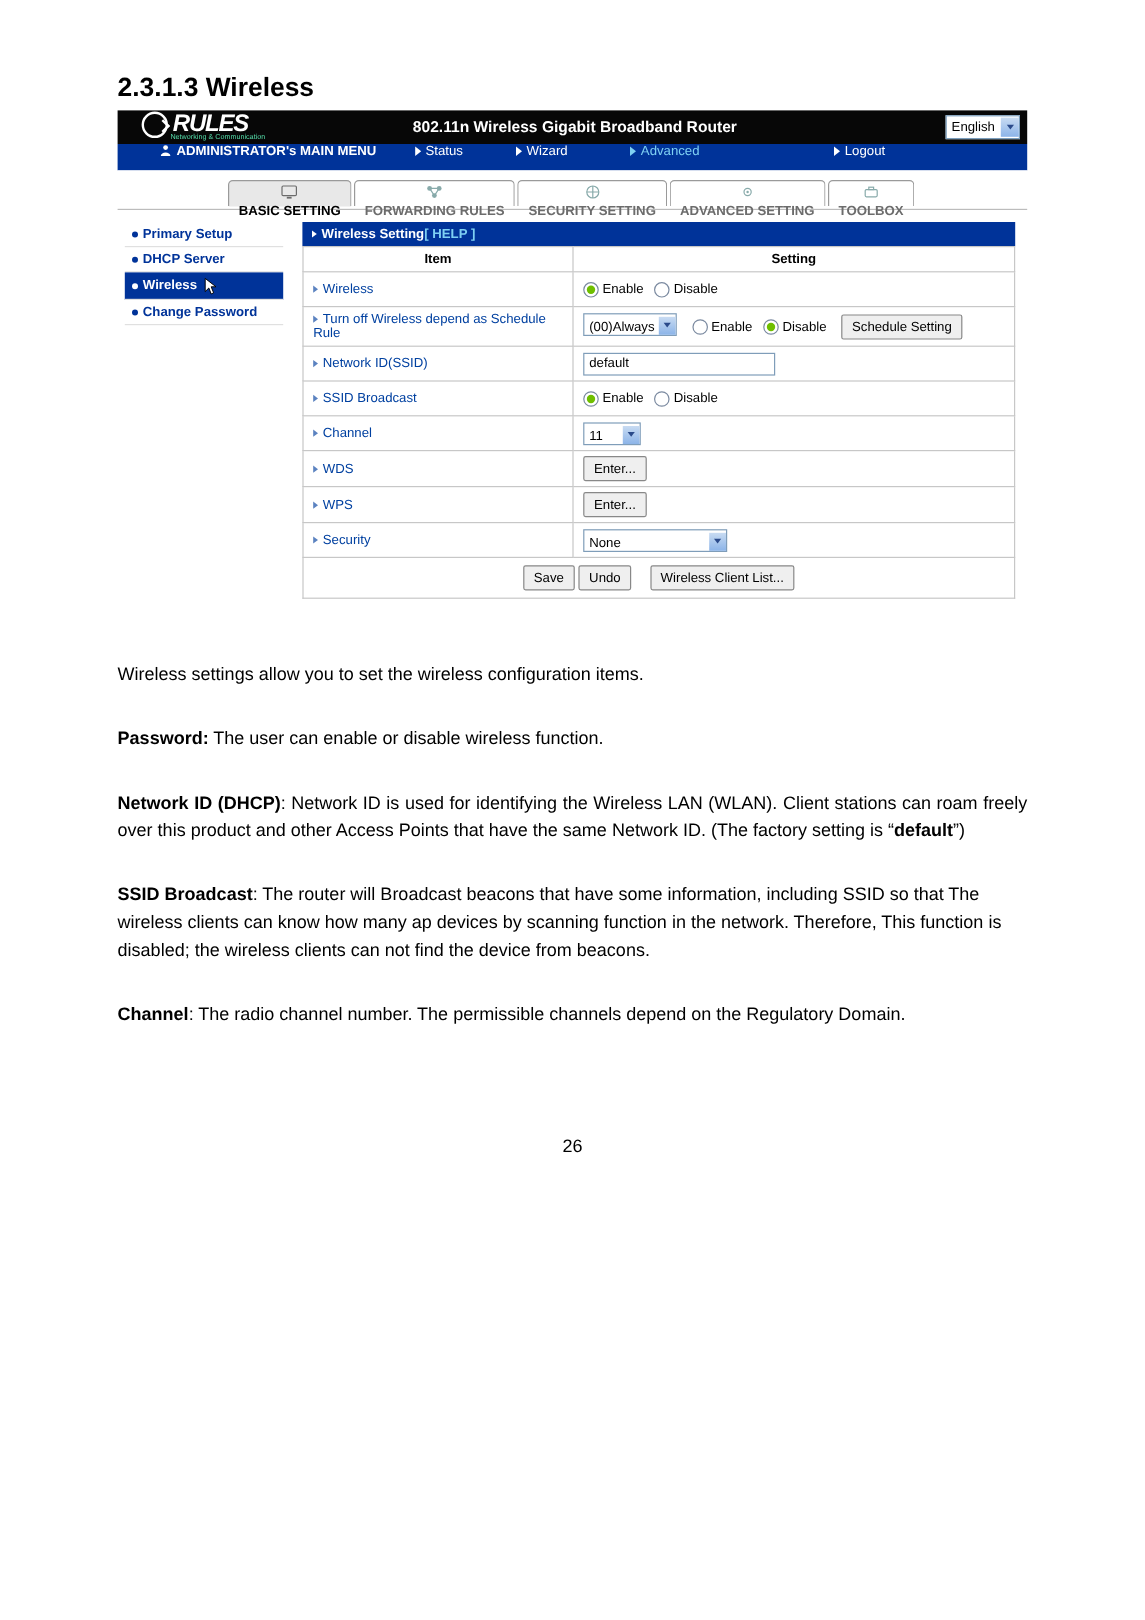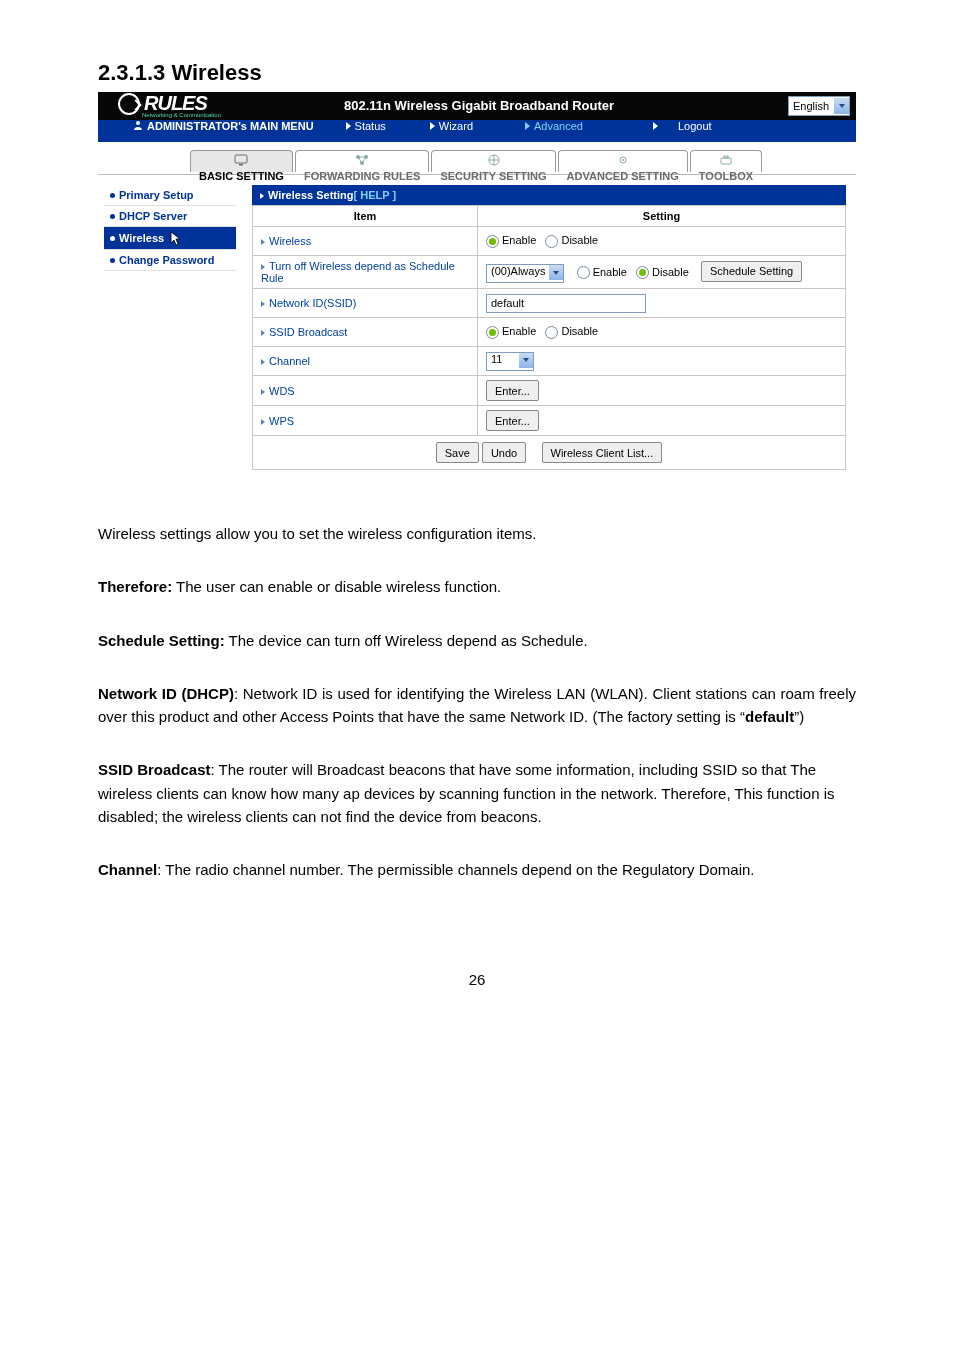--- a/index.html
+++ b/index.html
@@ -290,21 +290,21 @@
     font-size: 11px;
     display: inline-flex;
     align-items: center;
     cursor: pointer;
     border-radius: 2px;
   }
   .faux-select {
     border: 1px solid #7f9db9;
     height: 17px;
     display: inline-flex;
-    align-items: flex-start;
+    align-items: flex-end;
     font-size: 11px;
     background: #fff;
   }
   .faux-select-text { padding: 0 4px; }
   .faux-select-btn {
     width: 14px; height: 15px;
     background: linear-gradient(#c8dbf2, #8cb4e8);
     display: flex;
     align-items: center;
     justify-content: center;
@@ -373,21 +373,21 @@
         <span>Status</span>
       </span>
     <span class="nav-item" style="margin-left:44px;">
         <span class="tri-right"></span>
         <span>Wizard</span>
       </span>
     <span class="nav-item active" style="margin-left:52px;">
         <span class="tri-right"></span>
         <span>Advanced</span>
       </span>
-    <span class="nav-item" style="margin-left:70px;gap:16px;">
+    <span class="nav-item" style="margin-left:112px;">
         <span class="tri-right"></span>
         <span>Logout</span>
       </span>
   </div>
 
   <div class="tabstrip-wrap">
     <div class="tabstrip">
       <div class="tab active">
         <span class="tab-icon">
           <svg viewBox="0 0 14 12">
@@ -534,39 +534,49 @@
         <tr>
           <td class="item-cell"><span class="tri-right-sm"></span><span>WDS</span></td>
           <td><span class="faux-button">Enter...</span></td>
         </tr>
 
         <tr>
           <td class="item-cell"><span class="tri-right-sm"></span><span>WPS</span></td>
           <td><span class="faux-button">Enter...</span></td>
         </tr>
 
+        <tr>
+          <td class="item-cell"><span class="tri-right-sm"></span><span>Security</span></td>
+          <td>
+            <span class="faux-select">
+              <span class="faux-select-text" style="width:96px;">None</span>
+              <span class="faux-select-btn">
+                    <span class="chev-down"></span>
+                  </span>
+            </span>
+          </td>
+        </tr>
       </tbody>
         </table>
 
       <div class="buttons-row">
         <span class="faux-button">Save</span>
         <span class="faux-button">Undo</span>
         &nbsp;&nbsp;&nbsp;
         <span class="faux-button">Wireless Client List...</span>
       </div>
     </div>
   </div>
 </div>
 
 <div class="bodytext">
   <p>Wireless settings allow you to set the wireless configuration items.</p>
 
-  <p><b>Therefore:</b><span> The user can enable or disable wireless function.</span></p>
-
-  <p><b>Schedule Setting:</b><span> The device can turn off Wireless depend as Schedule.</span></p>
+  <p><b>Password:</b><span> The user can enable or disable wireless function.</span></p>
+
 
   <p class="justify"><b>Network ID (DHCP)</b><span>: Network ID is used for identifying the Wireless LAN (WLAN). Client stations can roam freely over this product and other Access Points that have the same Network ID. (The factory setting is “</span><b>default</b><span>”)</span></p>
 
   <p><b>SSID Broadcast</b><span>: The router will Broadcast beacons that have some information, including SSID so that The wireless clients can know how many ap devices by scanning function in the network. Therefore, This function is disabled; the wireless clients can not find the device from beacons.</span></p>
 
   <p><b>Channel</b><span>: The radio channel number. The permissible channels depend on the Regulatory Domain.</span></p>
 </div>
 
 <div class="pagenum">26</div>
 

